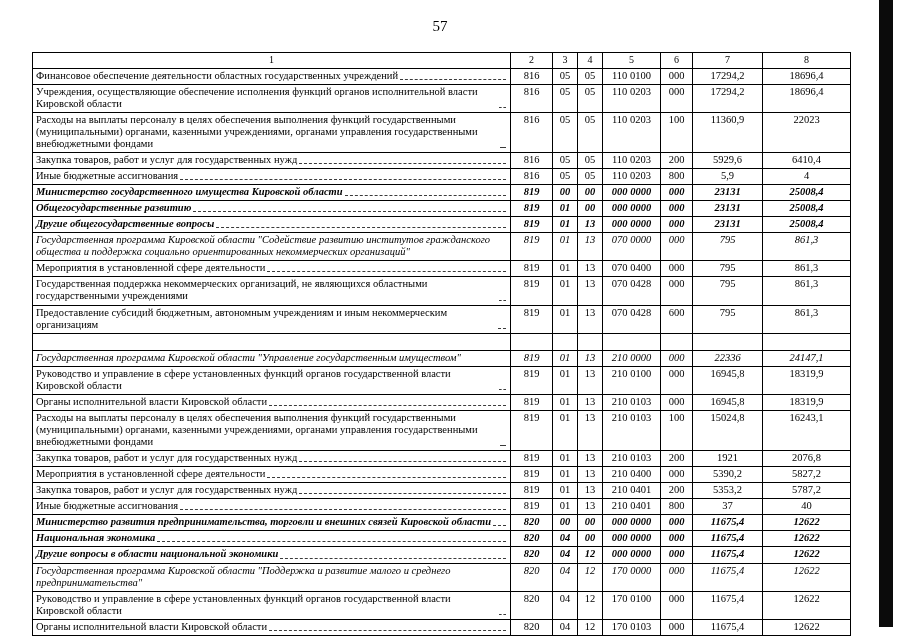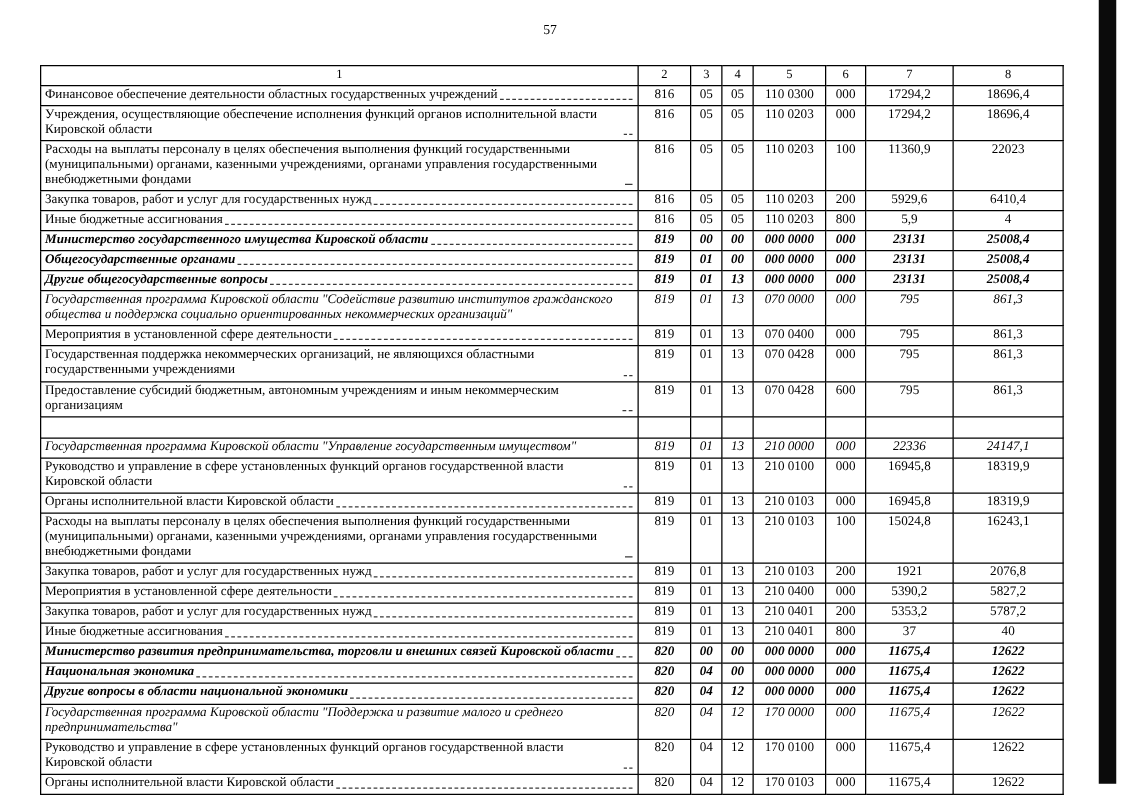--- a/index.html
+++ b/index.html
@@ -3,21 +3,21 @@
 <meta charset="utf-8">
 <style>
   html,body{margin:0;padding:0;}
   body{
     width:905px;height:640px;background:#ffffff;color:#000;
     font-family:"Liberation Serif", serif;
     position:relative;overflow:hidden;
   }
   .page-number{
     position:absolute;top:18px;left:0;width:880px;text-align:center;
-    font-size:11px;
+    font-size:15px;
   }
   .scan-bar{
     position:absolute;top:0;right:12px;width:14px;height:627px;
     background:#0b0b0b;
   }
   table.budget{
     position:absolute;left:32px;top:52px;width:818px;
     border-collapse:collapse;table-layout:fixed;
     font-size:10.5px;line-height:1.15;
   }
@@ -72,21 +72,21 @@
       <tr>
         <td class="name">
           <div class="namewrap">
             <span class="txt">Финансовое обеспечение деятельности областных государственных учреждений</span>
             <span class="leader"></span>
           </div>
         </td>
         <td class="num">816</td>
         <td class="num">05</td>
         <td class="num">05</td>
-        <td class="num">110 0300</td>
+        <td class="num">110 0100</td>
         <td class="num">000</td>
         <td class="num">17294,2</td>
         <td class="num">18696,4</td>
       </tr>
       <tr>
         <td class="name">
           <div class="namewrap">
             <span class="txt">Учреждения, осуществляющие обеспечение исполнения функций органов исполнительной власти Кировской области</span>
             <span class="leader"></span>
           </div>
@@ -155,21 +155,21 @@
         <td class="num">00</td>
         <td class="num">00</td>
         <td class="num">000 0000</td>
         <td class="num">000</td>
         <td class="num">23131</td>
         <td class="num">25008,4</td>
       </tr>
       <tr class="bold">
         <td class="name">
           <div class="namewrap">
-            <span class="txt">Общегосударственные органами</span>
+            <span class="txt">Общегосударственные развитию</span>
             <span class="leader"></span>
           </div>
         </td>
         <td class="num">819</td>
         <td class="num">01</td>
         <td class="num">00</td>
         <td class="num">000 0000</td>
         <td class="num">000</td>
         <td class="num">23131</td>
         <td class="num">25008,4</td>

